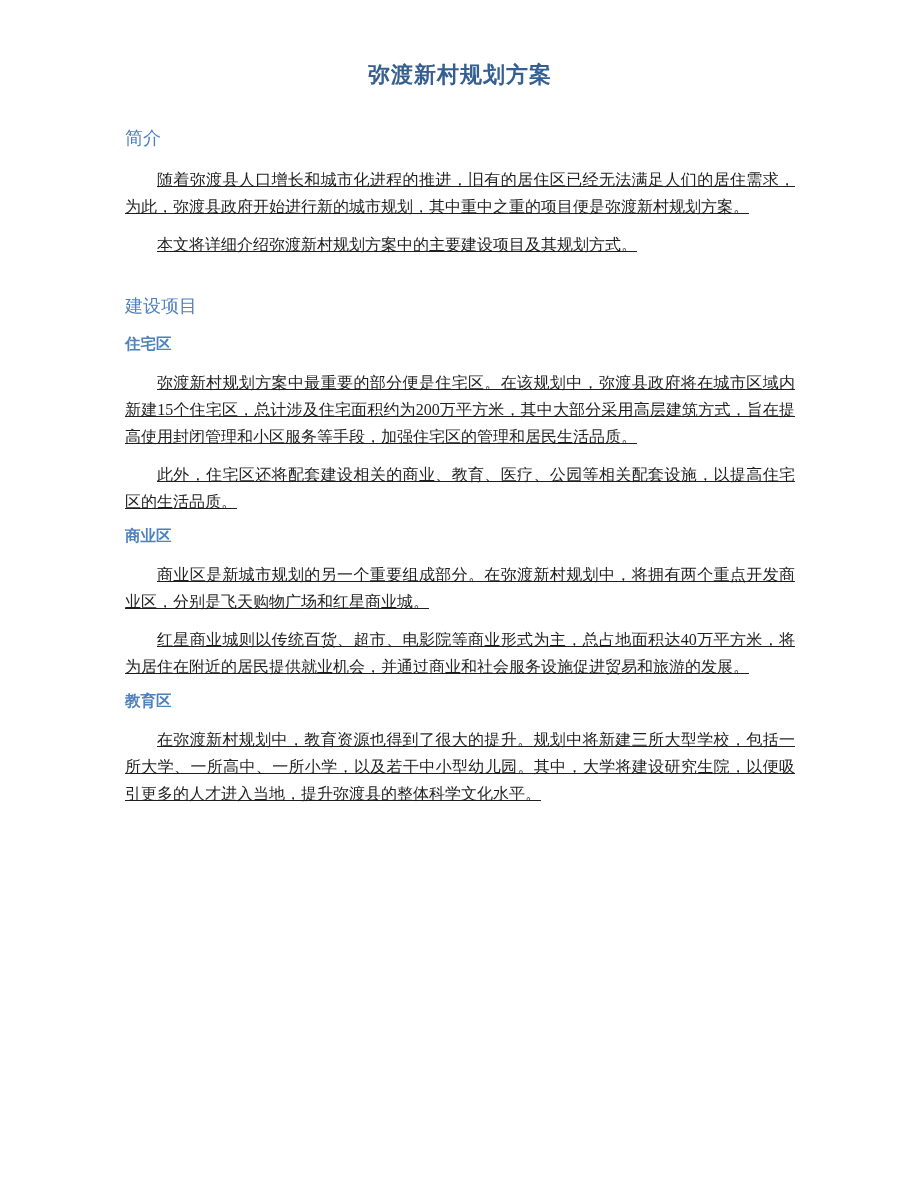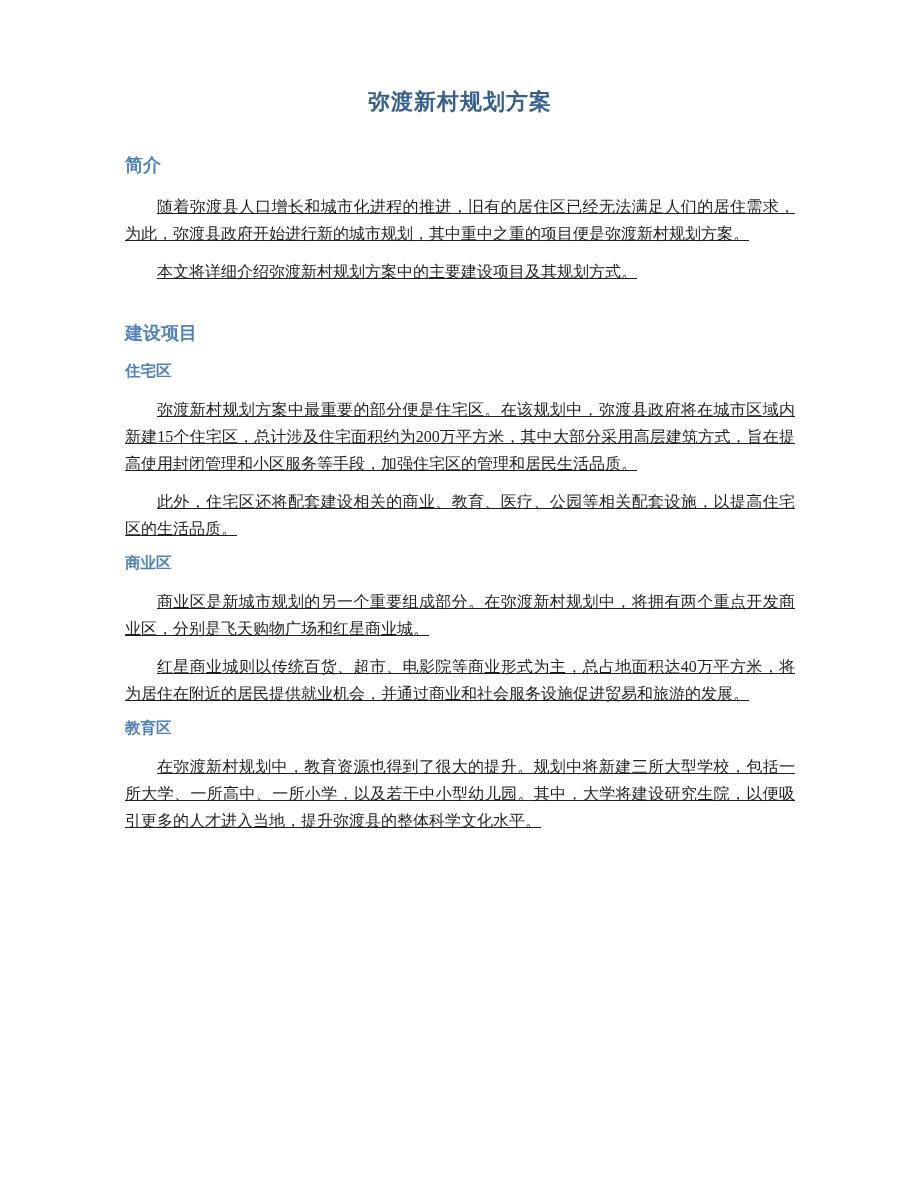--- a/index.html
+++ b/index.html
@@ -8,33 +8,33 @@
     width: 920px;
     height: 1191px;
     font-family: "Liberation Serif", "DejaVu Serif", serif;
     color: #1f1f1f;
     overflow: hidden;
   }
   .page {
     width: 920px;
     height: 1054px;
     background: #ffffff;
-    padding: 87px 125px 40px 125px;
+    padding: 60px 125px 40px 125px;
   }
   .doc-title {
     font-size: 22px;
     font-weight: bold;
     color: #365f91;
     text-align: center;
     margin-bottom: 22px;
     letter-spacing: 1px;
   }
   .h1 {
     font-size: 18px;
-    font-weight: bold;
+    font-weight: normal;
     color: #4f81bd;
     margin-top: 36px;
     margin-bottom: 16px;
   }
   .h2 {
     font-size: 15.5px;
     font-weight: bold;
     color: #4f81bd;
     margin-bottom: 14px;
   }

